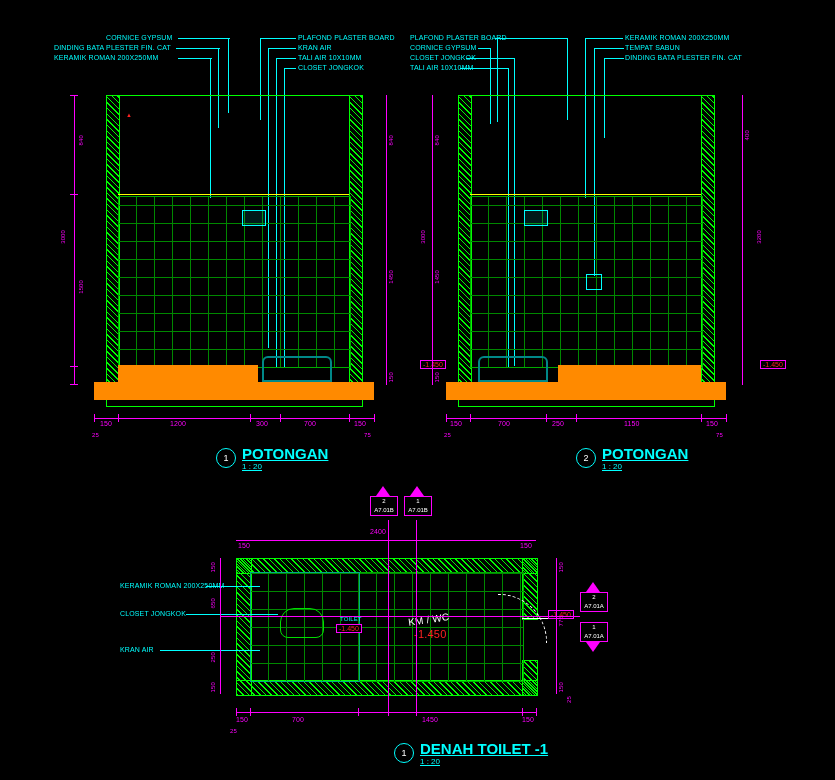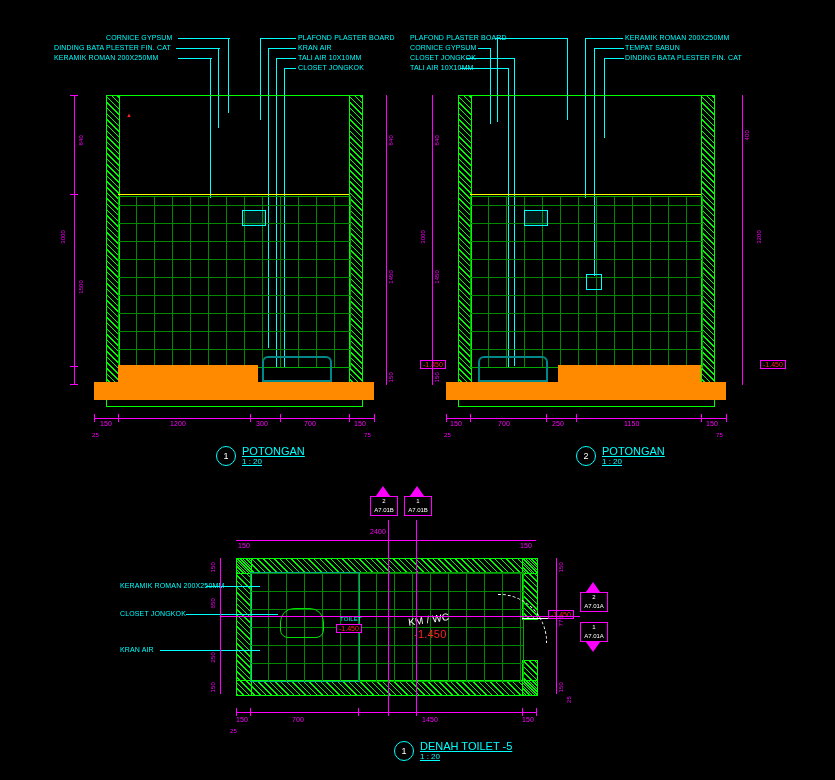--- a/index.html
+++ b/index.html
@@ -29,21 +29,21 @@
           repeating-linear-gradient(0deg,transparent 0,transparent 17px,#008800 17px,#008800 18px),
           repeating-linear-gradient(90deg,transparent 0,transparent 17px,#008800 17px,#008800 18px);
         border:1px solid #00aa00;}
   .ceil-line{position:absolute;height:0;border-top:1px solid #ffff00;}
   .tick{position:absolute;width:1px;height:8px;background:#ff00ff;}
   .tickh{position:absolute;height:1px;width:8px;background:#ff00ff;}
   
   .bubble{position:absolute;display:flex;align-items:center;gap:6px;}
   .bubble .circ{width:18px;height:18px;border:1.5px solid #00ffff;border-radius:50%;color:#fff;
     display:flex;align-items:center;justify-content:center;font-size:9px;}
-  .bubble .lbl{font-size:11px;color:#00ffff;font-weight:normal;text-decoration:underline;}
+  .bubble .lbl{font-size:15px;color:#00ffff;font-weight:bold;text-decoration:underline;}
   .bubble .lbl2{font-size:8px;color:#00ffff;text-decoration:underline;}
   
   .smk{position:absolute;width:26px;height:30px;}
   .smk .tri{position:absolute;top:0;left:6px;width:0;height:0;border-left:7px solid transparent;
     border-right:7px solid transparent;border-bottom:10px solid #ff00ff;}
   .smk .sq{position:absolute;top:10px;left:0;width:26px;height:18px;border:1px solid #ff00ff;
     color:#fff;font-size:6px;text-align:center;line-height:9px;}
   
   .toilet{position:absolute;width:42px;height:28px;border:1px solid #00dd00;border-radius:14px 14px 8px 8px;}
   
@@ -281,21 +281,21 @@
   <div class="t mag vs" style="left:558px;top:562px">150</div>
   <div class="t mag vs" style="left:558px;top:616px">775</div>
   <div class="t mag vs" style="left:558px;top:682px">150</div>
   <div class="t mag vs sm" style="left:566px;top:696px">25</div>
 
   <div class="bubble" style="left:394px;top:740px">
     <div class="circ">
         <span>1</span>
       </div>
     <div>
-      <div class="lbl">DENAH TOILET -5</div>
+      <div class="lbl">DENAH TOILET -1</div>
       <div class="lbl2">1 : 20</div>
     </div>
   </div>
 
   <div class="line-m" style="left:388px;top:520px;width:1px;height:196px"></div>
   <div class="line-m" style="left:416px;top:520px;width:1px;height:196px"></div>
   <div class="line-m" style="left:220px;top:616px;width:360px;height:1px"></div>
 
 </div>
 

